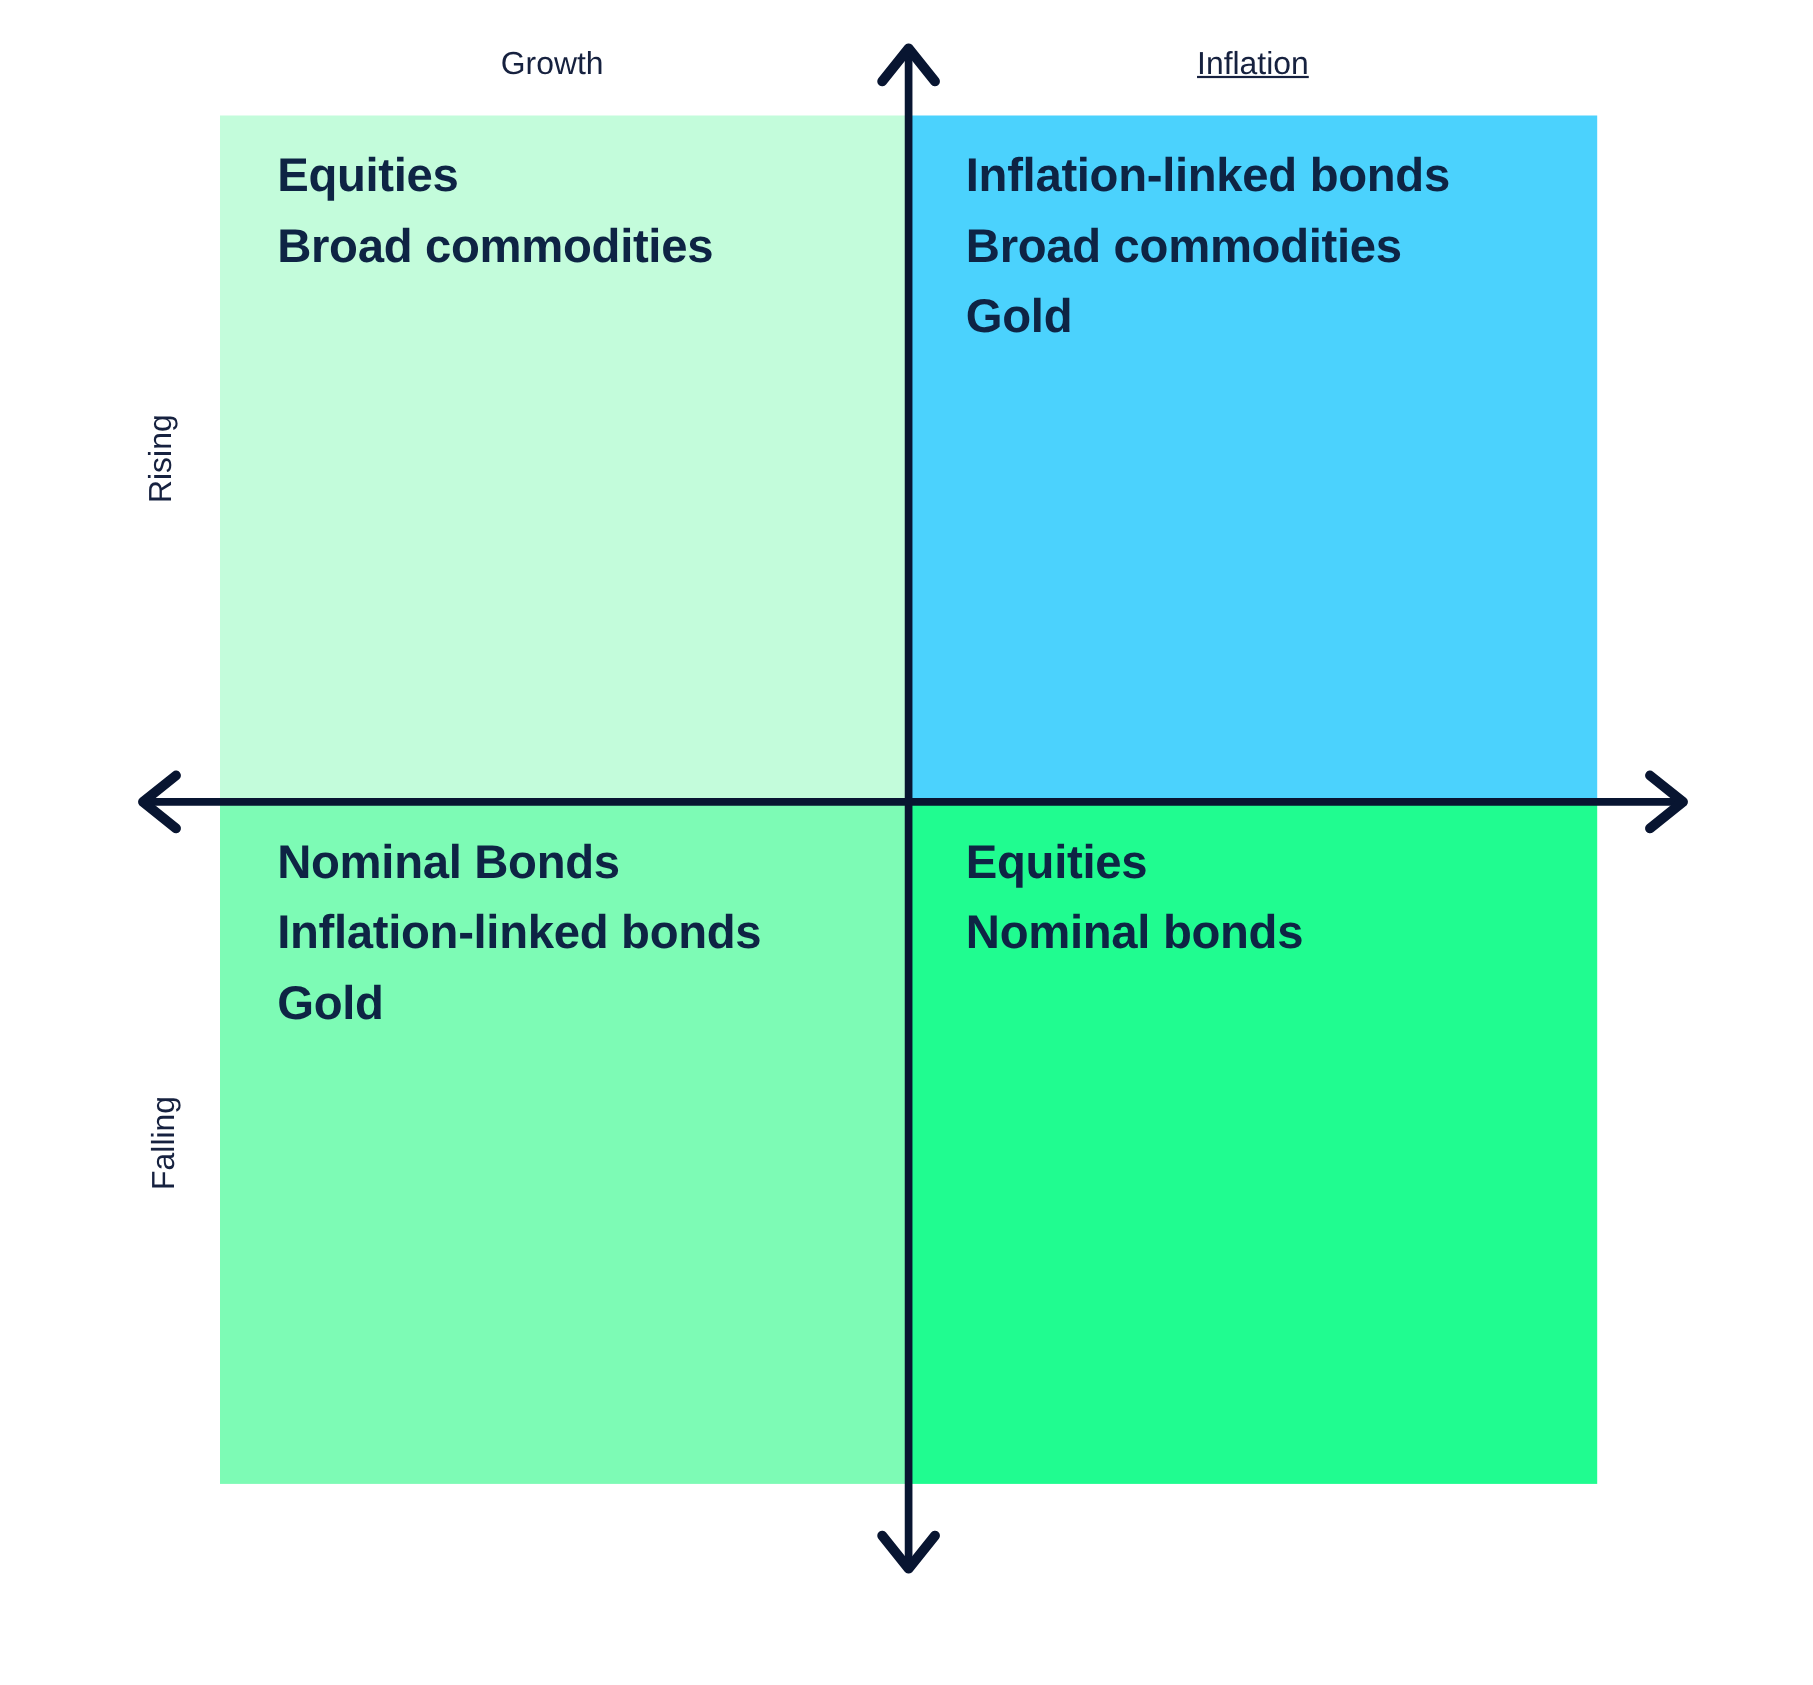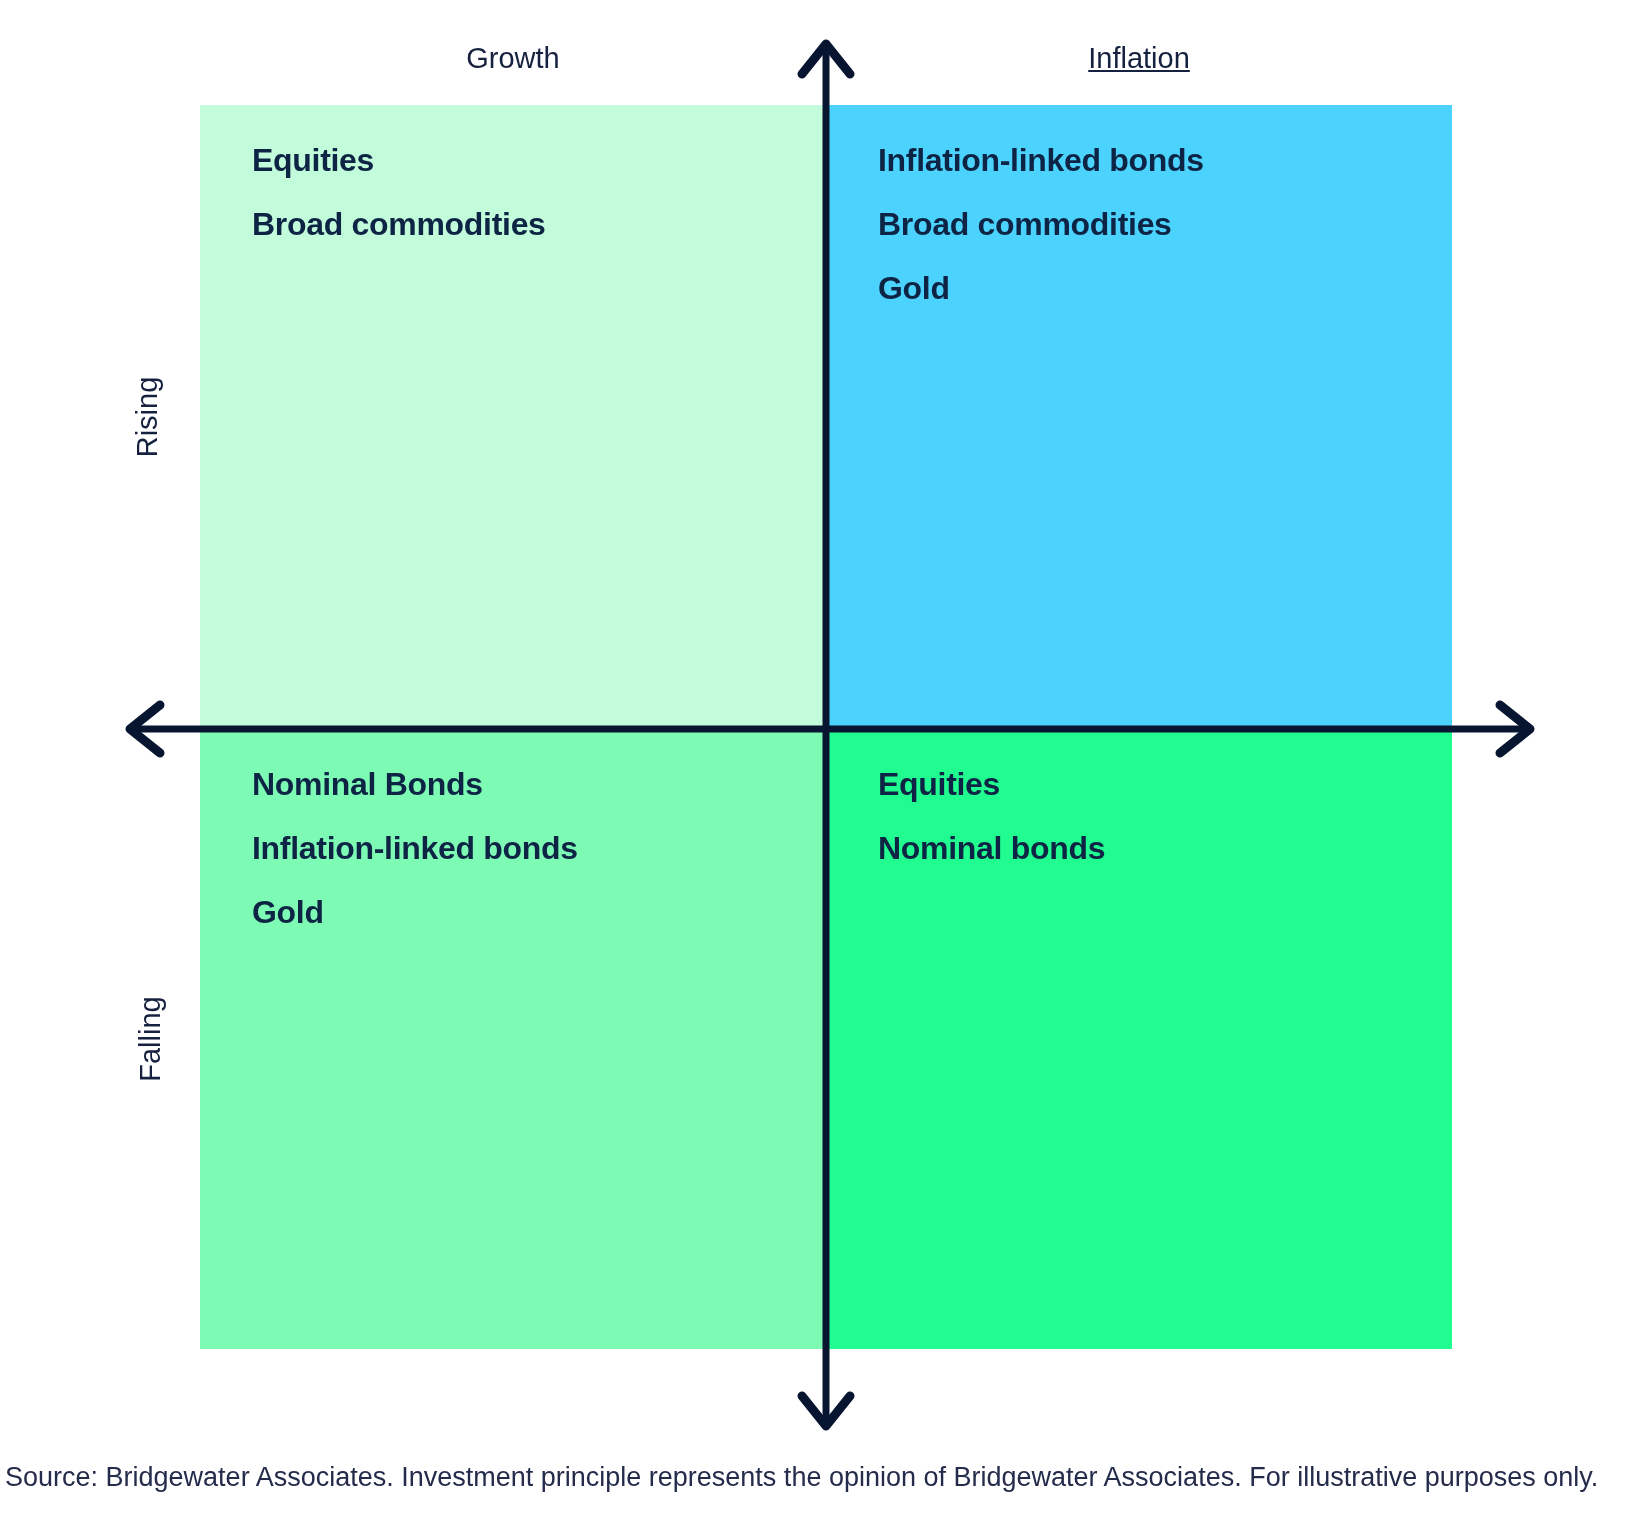--- a/index.html
+++ b/index.html
@@ -7,38 +7,38 @@
     position:relative;
     width:1648px;height:1532px;
     background:#ffffff;
     font-family:"Liberation Sans", sans-serif;
     overflow:hidden;
   }
   .axis-top-label{
     position:absolute;top:42px;transform:translateX(-50%);
     font-size:29px;line-height:32px;color:#16213f;white-space:nowrap;
   }
-  .axis-top-label.growth{left:513px;}
+  .axis-top-label.growth{left:502px;}
   .axis-top-label.inflation{left:1139px;text-decoration:underline;}
   .axis-side-label{
     position:absolute;transform:translate(-50%,-50%) rotate(-90deg);
     font-size:29px;color:#16213f;white-space:nowrap;
   }
   .axis-side-label.rising{left:147px;top:417px;}
   .axis-side-label.falling{left:150px;top:1039px;}
   .quad{position:absolute;}
   .quad.tl{left:200px;top:105px;width:626px;height:624px;}
   .quad.tr{left:826px;top:105px;width:626px;height:624px;}
   .quad.bl{left:200px;top:729px;width:626px;height:620px;}
   .quad.br{left:826px;top:729px;width:626px;height:620px;}
   .quad ul{
     list-style:none;margin:0;padding:36px 20px 0 52px;
   }
   .quad li{
-    font-size:32px;font-weight:bold;line-height:38px;
+    font-size:43px;font-weight:bold;line-height:38px;
     letter-spacing:-0.3px;color:#0e2444;margin-bottom:26px;
     white-space:nowrap;
   }
   .axes{
     position:absolute;left:0;top:0;width:1648px;height:1532px;
     pointer-events:none;
   }
   .source-note{
     position:absolute;left:5px;top:1460px;width:1620px;
     font-size:27px;line-height:34px;color:#252c4b;white-space:nowrap;
@@ -87,15 +87,14 @@
 
   <svg class="axes" viewBox="0 0 1648 1532" fill="none">
     <line x1="826" y1="46" x2="826" y2="1424" stroke-width="7" stroke="#081531"></line>
     <line x1="132" y1="729" x2="1528" y2="729" stroke-width="7" stroke="#081531"></line>
     <path d="M802 74 L826 44 L850 74" stroke-width="9" stroke-linecap="round" stroke-linejoin="round" stroke="#081531"></path>
     <path d="M802 1396 L826 1426 L850 1396" stroke-width="9" stroke-linecap="round" stroke-linejoin="round" stroke="#081531"></path>
     <path d="M160 705 L130 729 L160 753" stroke-width="9" stroke-linecap="round" stroke-linejoin="round" stroke="#081531"></path>
     <path d="M1500 705 L1530 729 L1500 753" stroke-width="9" stroke-linecap="round" stroke-linejoin="round" stroke="#081531"></path>
   </svg>
 
-  <div class="source-note">Source: Bridgewater Associates. Investment principle represents the opinion of Bridgewater Associates. For illustrative purposes only.</div>
 
 </div>
 
 </body></html>

